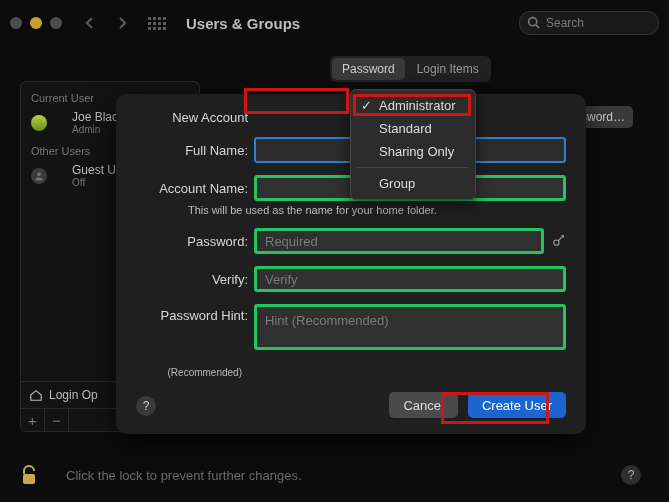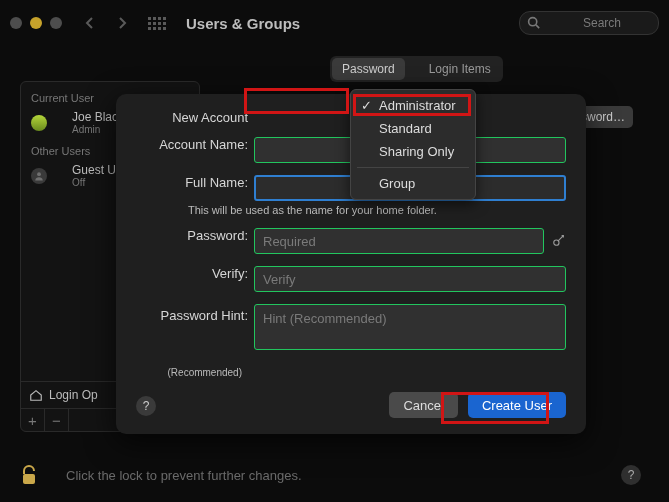--- a/index.html
+++ b/index.html
@@ -23,54 +23,54 @@
   .tl { width: 12px; height: 12px; border-radius: 50%; background: #4d4d4d; }
   .tl.yellow { background: #c6a22b; }
   .navbtn { width: 24px; height: 24px; display:flex; align-items:center; justify-content:center; color:#5a5a5a; }
   .grid-icon { display:grid; grid-template-columns:repeat(4,3px); grid-template-rows:repeat(3,3px); gap:2px; margin:0 6px;}
   .grid-icon span{background:#5a5a5a; width:3px;height:3px;}
   .title { font-weight:600; color:#bdbdbd; font-size:15px; margin-left:6px;}
   .search-wrap { margin-left:auto; position:relative; }
   .search-wrap svg { position:absolute; left:8px; top:5px; }
   .search-input {
     width: 140px; height:24px; border-radius:11px; border:1px solid #333;
-    background:#1a1a1a; color:#888; padding-left:26px; font-size:12px;text-align:center;
+    background:#1a1a1a; color:#888; padding-left:26px; font-size:12px;
   }
   
   .main { position:relative; padding:0 20px 0 20px; height:calc(100% - 46px); }
   .backpanel { position:absolute; left:20px; top:35px; width:180px; bottom:70px; border:1px solid #2a2a2a; border-radius:6px; background:#131313; padding-top:4px;}
   .bp-section { font-size:11px; color:#777; padding:6px 10px 2px;}
   .bp-row { display:flex; align-items:center; gap:25px; padding:4px 10px; }
   .avatar-dot { width:16px;height:16px;border-radius:50%; background:linear-gradient(#b4d63a,#6a8a1e);}
   .avatar-guest{width:16px;height:16px;border-radius:50%;background:#3a3a3a; display:flex;align-items:center;justify-content:center;}
   .avatar-guest svg{opacity:.7;}
   .bp-row .uname{font-size:12px;color:#bdbdbd;}
   .bp-row .usub{font-size:10px;color:#777;}
   .bp-bottom{position:absolute;bottom:0;left:0;right:0;border-top:1px solid #2a2a2a;}
   .bp-login{display:flex;align-items:center;gap:6px;padding:6px 8px;border-bottom:1px solid #2a2a2a;font-size:12px;color:#bdbdbd;text-align:center;}
   .bp-pm{display:flex;}
   .pmbtn{width:24px;height:22px;border-right:1px solid #2a2a2a;display:flex;align-items:center;justify-content:center;color:#777;font-size:15px;}
   
-  .tabs-behind{position:absolute; top:10px; left:330px; display:flex; gap:14px; background:#222; border-radius:6px; padding:2px;}
+  .tabs-behind{position:absolute; top:10px; left:330px; display:flex; gap:2px; background:#222; border-radius:6px; padding:2px;}
   .tabs-behind .t{padding:4px 10px; font-size:12px; border-radius:5px; color:#999;}
   .tabs-behind .t.sel{background:#3a3a3a;color:#ccc;}
   .changepw{position:absolute; top:60px; right:36px; background:#3a3a3a; border-radius:5px; padding:4px 8px; font-size:12px; color:#ccc;}
   
   .sheet {
     position:absolute; left:116px; top:48px; width:470px; height:340px;
     background:#1f1f1f; border-radius:10px; box-shadow:0 8px 30px rgba(0,0,0,.7);
     padding:14px 20px 16px 16px;
   }
-  .form-row{display:flex; align-items:flex-start; margin-top:12px;}
+  .form-row{display:flex; align-items:center; margin-top:12px;}
   .form-row.first{margin-top:2px;}
   .form-row .lbl{width:122px; text-align:right; color:#d6d6d6; font-size:13px; padding-right:6px;}
   .form-row .lbl.sub{font-size:10px;color:#bbb;line-height:11px;margin-top:-2px;}
   .field-wrap{flex:1; display:flex; align-items:center; gap:8px;}
   input.txt, textarea.txt {
-    width:100%; background:#303030; border:1px solid #22c55e; border-radius:3px;
+    width:100%; background:#303030; border:3px solid #22c55e; border-radius:3px;
     color:#ddd; font-size:13px; padding:4px 8px; height:26px;
   }
   input.txt.focus{border:2px solid #2f7fd1; background:#2c2c2c;}
   textarea.txt{height:46px; resize:none; padding-top:6px; font-family:inherit;}
   .hint-under{font-size:11px;color:#bbb;margin-left:56px;margin-top:3px;}
   .key-icon{color:#888;}
   
   .dd-box{
     position:absolute; left:234px; top:-5px; width:126px;
     background:#2c2c2c; border:1px solid #444; border-radius:6px;
@@ -183,30 +183,30 @@
   </div>
 
   <div class="sheet">
 
     <div class="form-row first">
       <div class="lbl">New Account</div>
       <div class="field-wrap"></div>
     </div>
 
     <div class="form-row">
+      <div class="lbl">Full Name:</div>
+      <div class="field-wrap">
+          <input class="txt focus" style="">
+        </div>
+    </div>
+
+    <div class="form-row">
       <div class="lbl">Account Name:</div>
       <div class="field-wrap">
           <input class="txt" style="">
-        </div>
-    </div>
-
-    <div class="form-row">
-      <div class="lbl">Full Name:</div>
-      <div class="field-wrap">
-          <input class="txt focus" style="">
         </div>
     </div>
     <div class="hint-under">This will be used as the name for your home folder.</div>
 
     <div class="form-row">
       <div class="lbl">Password:</div>
       <div class="field-wrap">
         <input class="txt" type="password" placeholder="Required" style="">
         <span class="key-icon">
           <svg width="14" height="14" viewBox="0 0 16 16">

